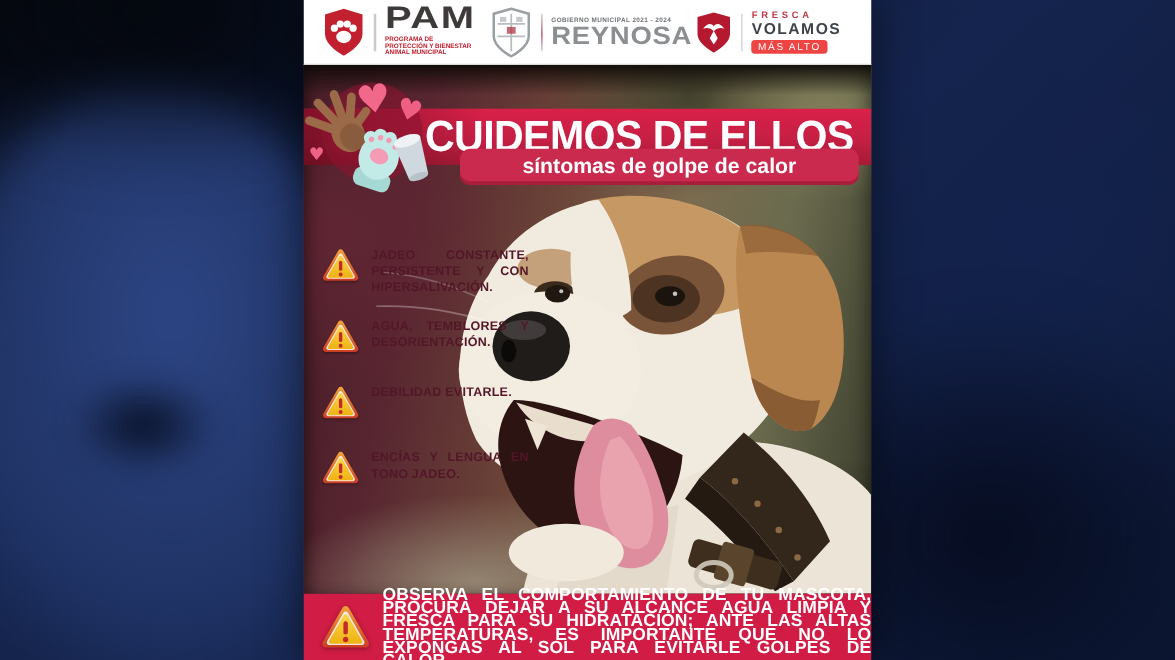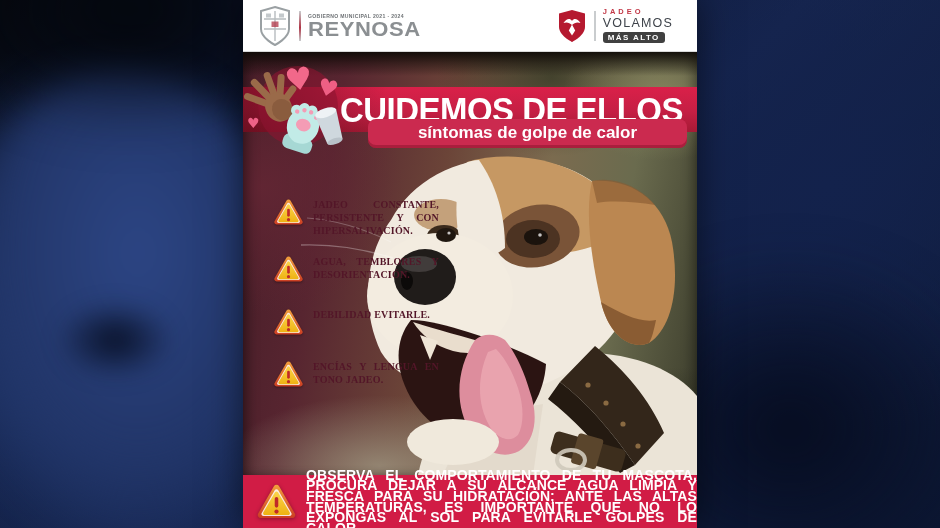--- a/index.html
+++ b/index.html
@@ -36,22 +36,22 @@
     transform:scaleX(1.28); transform-origin:left center; }
   .pam-sub { width:82px; margin-top:2px; font-size:6px; font-weight:bold; color:#c2202f;
     line-height:1.12; transform:scale(0.85); transform-origin:left top; }
   .rey-text { line-height:1; }
   .rey-pre { font-size:6px; font-weight:bold; color:#6e7275; letter-spacing:0.4px;
     transform:scale(0.85); transform-origin:left bottom; white-space:nowrap; }
   .rey-name { font-size:20px; font-weight:bold; color:#8b8f92; letter-spacing:0.5px;
     transform:scaleX(1.1); transform-origin:left center; }
   .slogan-text { display:flex; flex-direction:column; align-items:flex-start; line-height:1; }
   .slogan-juntos { font-size:7.5px; font-weight:bold; color:#c23746; letter-spacing:3px; }
-  .slogan-volamos { font-size:12.5px; font-weight:normal; color:#3e434a; letter-spacing:1.2px; margin:1.5px 0 2px;text-align:center; }
-  .slogan-badge { font-size:8px; font-weight:bold; color:#ffffff; background:#404040;
+  .slogan-volamos { font-size:12.5px; font-weight:bold; color:#3e434a; letter-spacing:1.2px; margin:1.5px 0 2px;text-align:center; }
+  .slogan-badge { font-size:8px; font-weight:normal; color:#ffffff; background:#ef4444;
     letter-spacing:1.4px; padding:2px 5px 1.5px; border-radius:3px; }
 
   
   .photo { position:absolute; top:52px; left:0; right:0; bottom:53px; overflow:hidden;
     background:
       radial-gradient(ellipse 140px 95px at 92% 10%, rgba(133,130,92,0.95), rgba(133,130,92,0) 70%),
       radial-gradient(ellipse 160px 110px at 68% 6%, rgba(58,60,40,0.85), rgba(58,60,40,0) 72%),
       radial-gradient(ellipse 190px 170px at 4% 32%, rgba(99,38,52,0.9), rgba(99,38,52,0) 75%),
       radial-gradient(ellipse 210px 95px at 30% 98%, rgba(152,140,120,0.9), rgba(152,140,120,0) 75%),
       radial-gradient(ellipse 170px 110px at 96% 94%, rgba(44,45,32,0.95), rgba(44,45,32,0) 75%),
@@ -68,21 +68,21 @@
       linear-gradient(180deg,#da2049 0%,#c51f44 55%,#a61a35 100%);
     display:flex; align-items:center; justify-content:center; padding-left:82px; }
   .title-text { color:#ffffff; font-weight:bold; font-size:35px; letter-spacing:-0.5px;
     white-space:nowrap; transform:scaleX(0.94); }
   .subtitle-badge { position:absolute; left:125px; top:67px; width:319px; height:29px;
     background:#cb2a4f; border-radius:8px; box-shadow:inset 0 -3px 0 rgba(110,8,28,0.35);
     color:#ffffff; font-weight:bold; font-size:17px; line-height:28px; text-align:center; }
   .illus { position:absolute; left:0; top:4px; width:104px; height:100px; }
 
   .symptoms { position:absolute; left:14px; top:0; width:180px; height:100%; }
-  .symptom { position:absolute; left:16px; display:flex;font-family:Liberation Serif, serif; }
+  .symptom { position:absolute; left:0; display:flex; }
   .symptom .warn { width:31px; height:28px; flex:0 0 auto; margin-right:9px;
     filter:drop-shadow(0 1px 1px rgba(0,0,0,0.35)); }
   .symptom-text { width:126px; color:#531628; font-size:10px; font-weight:bold;
     line-height:13px; letter-spacing:0.2px; text-align:justify; }
   .s1 { top:146px; } .s2 { top:203px; } .s3 { top:256px; } .s4 { top:308px; } .s5 { top:356px; }
 
   
   .poster-footer { position:absolute; left:0; right:0; bottom:0; height:53px; background:#d11c45;
     display:flex; align-items:center; padding-left:13px; }
   .warn-big { width:41px; height:37px; flex:0 0 auto; margin-right:9px;
@@ -118,20 +118,35 @@
         <rect x="27.4" y="20.5" width="5.2" height="15.5" rx="2.6" fill="#c02b28"></rect>
         <circle cx="30" cy="41.8" r="3.1" fill="#c02b28"></circle>
       </symbol>
     </defs>
   </svg>
 
   <div class="poster">
 
     <div class="poster-header">
 
+      <div class="logo pam">
+        <svg width="34" height="40" viewBox="0 0 34 40">
+          <path d="M17 1 L32 5.5 V21 C32 31 17 38.5 17 38.5 C17 38.5 2 31 2 21 V5.5 Z" fill="#c2202f"></path>
+          <ellipse cx="17" cy="23.5" rx="6" ry="5" fill="#ffffff"></ellipse>
+          <circle cx="9.5" cy="16.5" r="2.9" fill="#ffffff"></circle>
+          <circle cx="14.2" cy="13.2" r="2.9" fill="#ffffff"></circle>
+          <circle cx="19.8" cy="13.2" r="2.9" fill="#ffffff"></circle>
+          <circle cx="24.5" cy="16.5" r="2.9" fill="#ffffff"></circle>
+        </svg>
+        <div class="logo-divider"></div>
+        <div class="pam-text">
+          <div class="pam-name">PAM</div>
+          <div class="pam-sub">PROGRAMA DE PROTECCIÓN Y BIENESTAR ANIMAL MUNICIPAL</div>
+        </div>
+      </div>
 
       <div class="logo reynosa">
         <svg width="34" height="42" viewBox="0 0 34 42">
           <path d="M17 2 L31 6 V24 C31 33 17 40 17 40 C17 40 3 33 3 24 V6 Z" fill="#ffffff" stroke="#9aa0a3" stroke-width="2"></path>
           <path d="M17 6 V36 M6 14 H28 M6 24 H28" stroke="#b7bcbf" stroke-width="1.4" fill="none"></path>
           <rect x="13.5" y="16.5" width="7" height="5.5" fill="#b03647" opacity="0.75"></rect>
           <rect x="8" y="8.5" width="5" height="4" fill="#c4c9cc"></rect>
           <rect x="21" y="8.5" width="5" height="4" fill="#c4c9cc"></rect>
         </svg>
         <div class="logo-divider rey-div"></div>
@@ -142,21 +157,21 @@
       </div>
 
       <div class="logo slogan">
         <svg width="30" height="34" viewBox="0 0 30 34">
           <path d="M15 1 L28 4.5 V18 C28 26.5 15 33 15 33 C15 33 2 26.5 2 18 V4.5 Z" fill="#b5192f"></path>
           <path d="M6.5 14 C9.5 9.5 13 9 15 12 C17 9 20.5 9.5 23.5 14 C20.5 12.8 17.5 13.4 15 16 C12.5 13.4 9.5 12.8 6.5 14 Z" fill="#ffffff"></path>
           <path d="M15 15.5 L18.2 21.5 L15 26.5 L11.8 21.5 Z" fill="#ffffff"></path>
         </svg>
         <div class="logo-divider"></div>
         <div class="slogan-text">
-          <div class="slogan-juntos">JADEO</div>
+          <div class="slogan-juntos">FRESCA</div>
           <div class="slogan-volamos">VOLAMOS</div>
           <div class="slogan-badge">MÁS ALTO</div>
         </div>
       </div>
     </div>
 
     <div class="photo">
 
       <svg class="dog-svg" viewBox="0 0 454 423" preserveAspectRatio="none">
 

